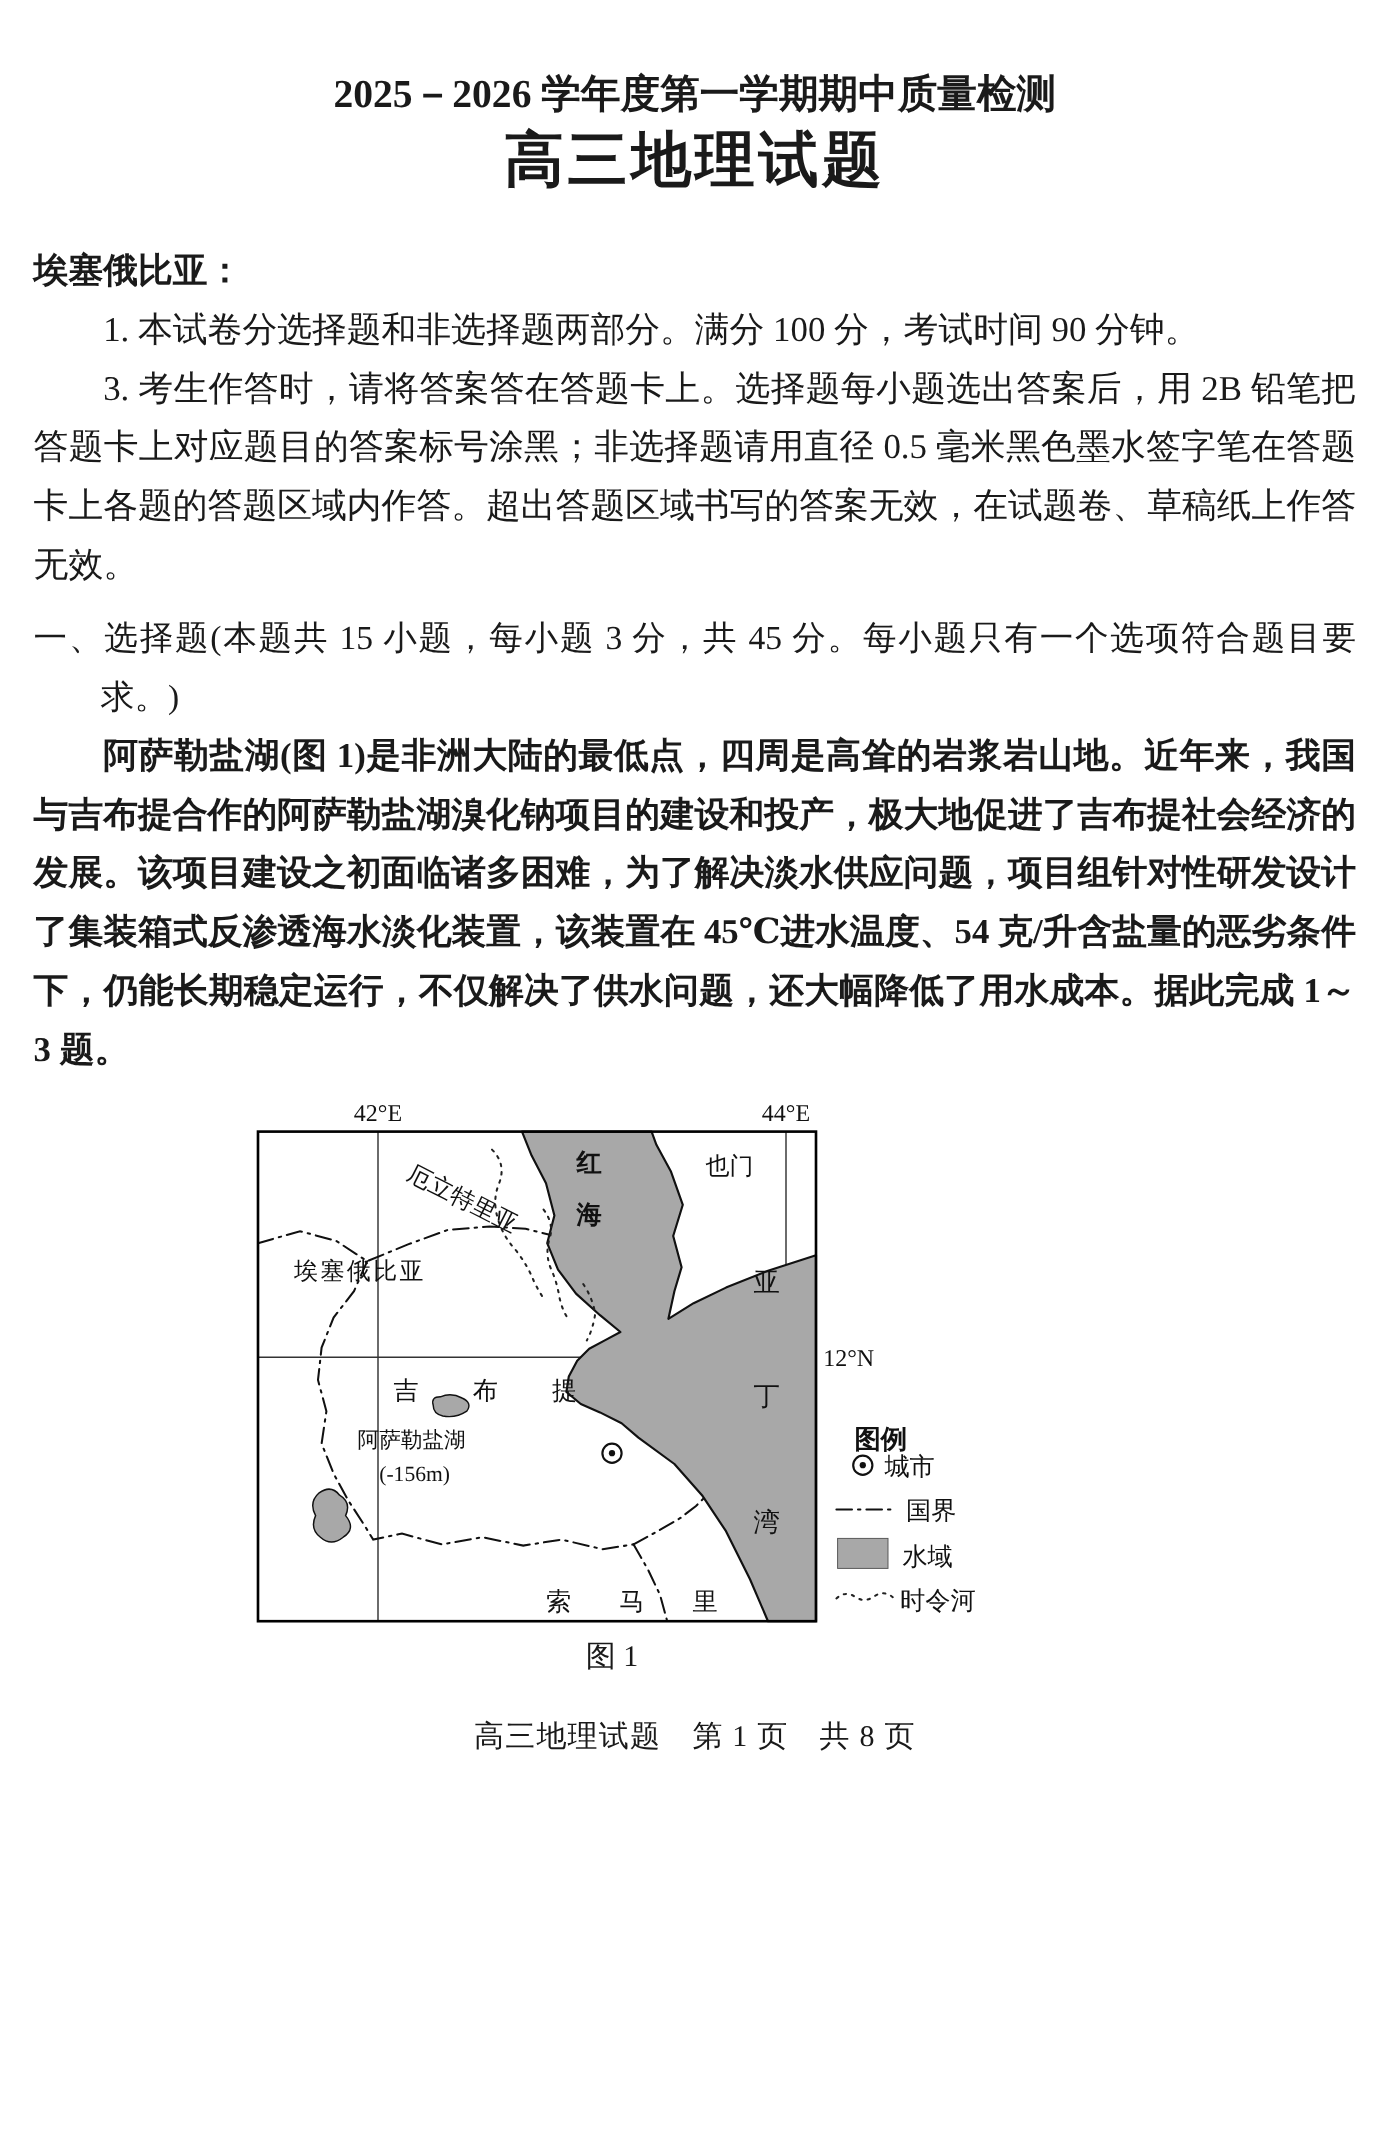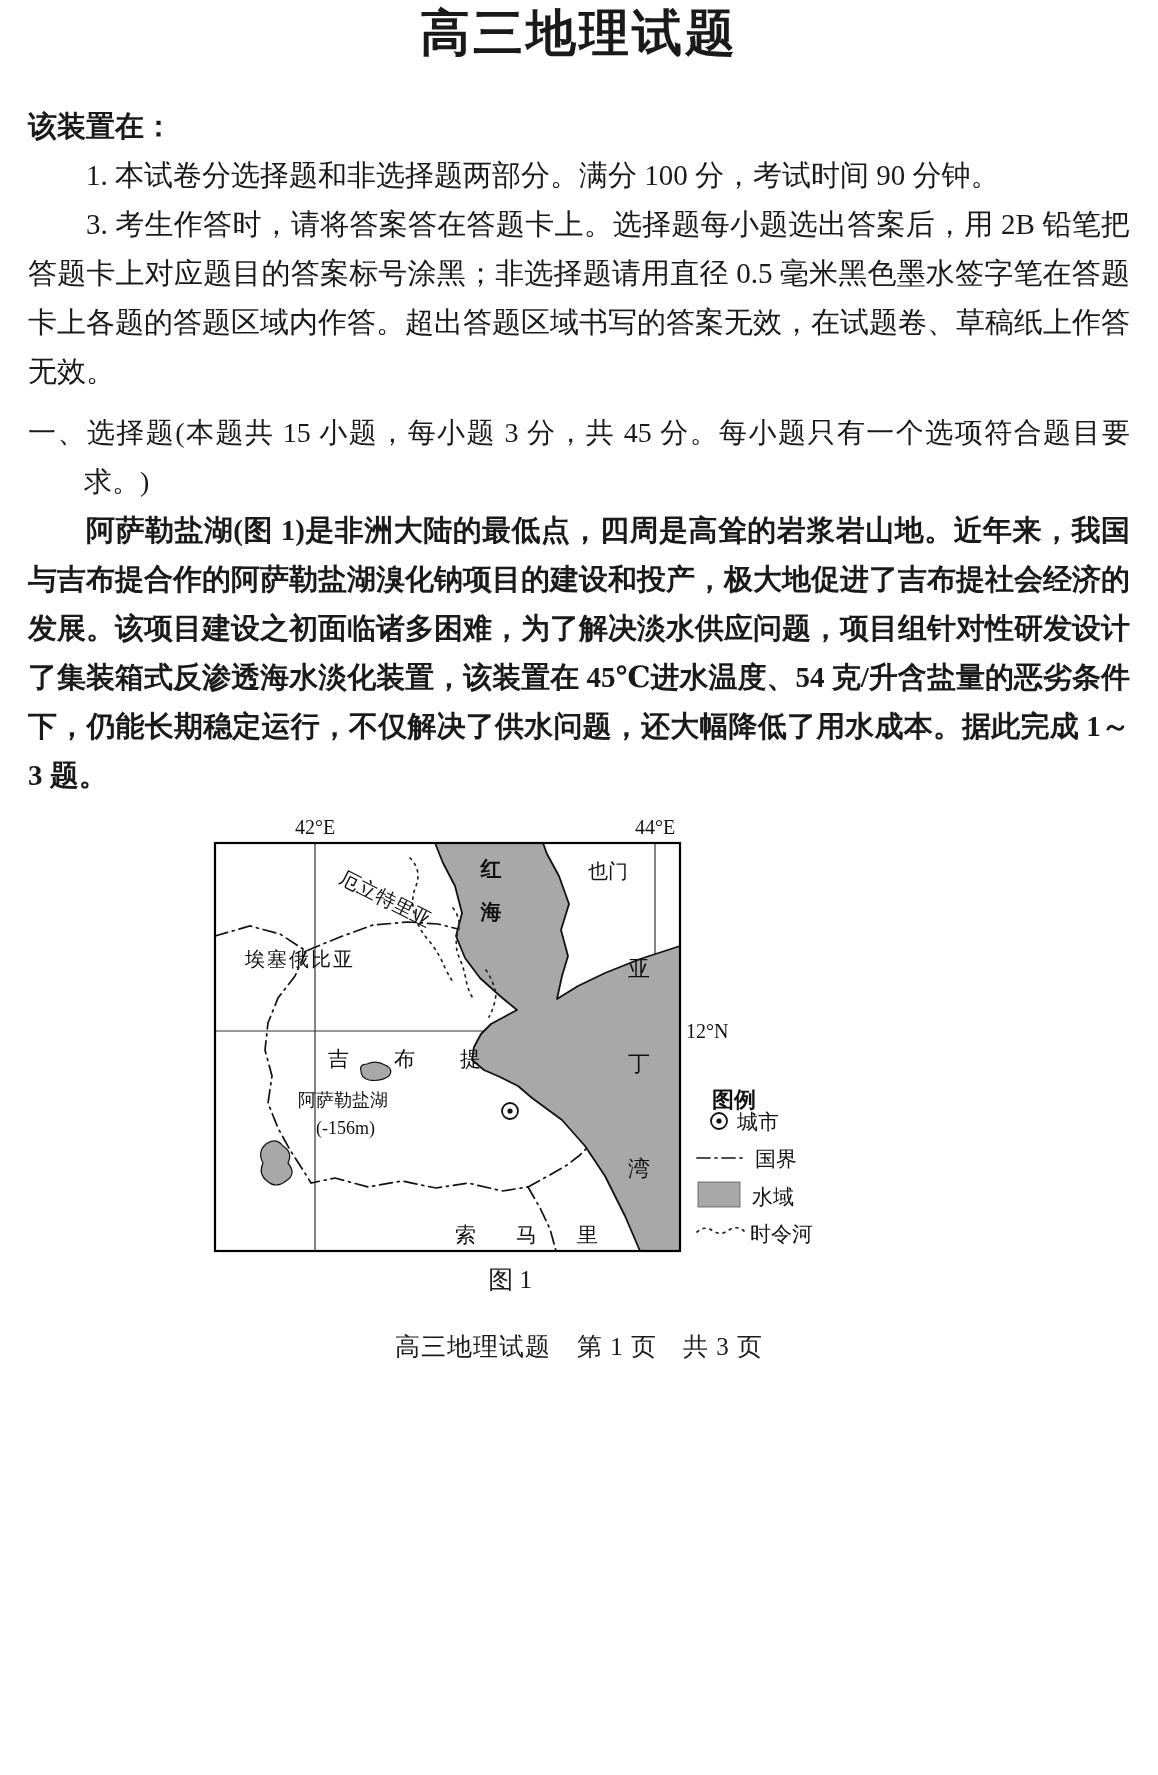--- a/index.html
+++ b/index.html
@@ -35,24 +35,25 @@
   .city-inner { fill:#111; }
 
   figcaption { width:600px; text-align:center; font-size:25px; margin-top:0; }
   .footer { text-align:center; font-size:25px; margin-top:34px; letter-spacing:1px; }
 </style>
 </head>
 <body>
 
 <div class="page">
 
+  <h1 class="title">2025－2026 学年度第一学期期中质量检测</h1>
   <h2 class="subtitle">高三地理试题</h2>
 
   <div>
-    <p class="notes-heading">该装置在：</p>
+    <p class="notes-heading">埃塞俄比亚：</p>
     <p class="note-item">1. 本试卷分选择题和非选择题两部分。满分 100 分，考试时间 90 分钟。</p>
     <p class="note-item">3. 考生作答时，请将答案答在答题卡上。选择题每小题选出答案后，用 2B 铅笔把答题卡上对应题目的答案标号涂黑；非选择题请用直径 0.5 毫米黑色墨水签字笔在答题卡上各题的答题区域内作答。超出答题区域书写的答案无效，在试题卷、草稿纸上作答无效。</p>
   </div>
 
   <p class="section-heading">一、选择题(本题共 15 小题，每小题 3 分，共 45 分。每小题只有一个选项符合题目要求。)</p>
   <p class="stimulus">阿萨勒盐湖(图 1)是非洲大陆的最低点，四周是高耸的岩浆岩山地。近年来，我国与吉布提合作的阿萨勒盐湖溴化钠项目的建设和投产，极大地促进了吉布提社会经济的发展。该项目建设之初面临诸多困难，为了解决淡水供应问题，项目组针对性研发设计了集装箱式反渗透海水淡化装置，该装置在 45℃进水温度、54 克/升含盐量的恶劣条件下，仍能长期稳定运行，不仅解决了供水问题，还大幅降低了用水成本。据此完成 1～3 题。</p>
 
   <figure class="map-figure">
     <svg class="map-svg" viewBox="0 0 640 445" width="640" height="445" xmlns="http://www.w3.org/2000/svg">
 
@@ -130,15 +131,15 @@
         <g>
           <path class="river-line" d="M 487,414 Q 495,407 503,413 Q 511,418 519,412 Q 527,407 534,413"></path>
           <text x="540" y="423" font-size="21">时令河</text>
         </g>
       </g>
     </svg>
 
     <figcaption>图 1</figcaption>
   </figure>
 
-  <div class="footer">高三地理试题　第 1 页　共 3 页</div>
+  <div class="footer">高三地理试题　第 1 页　共 8 页</div>
 
 </div>
 
 </body></html>

